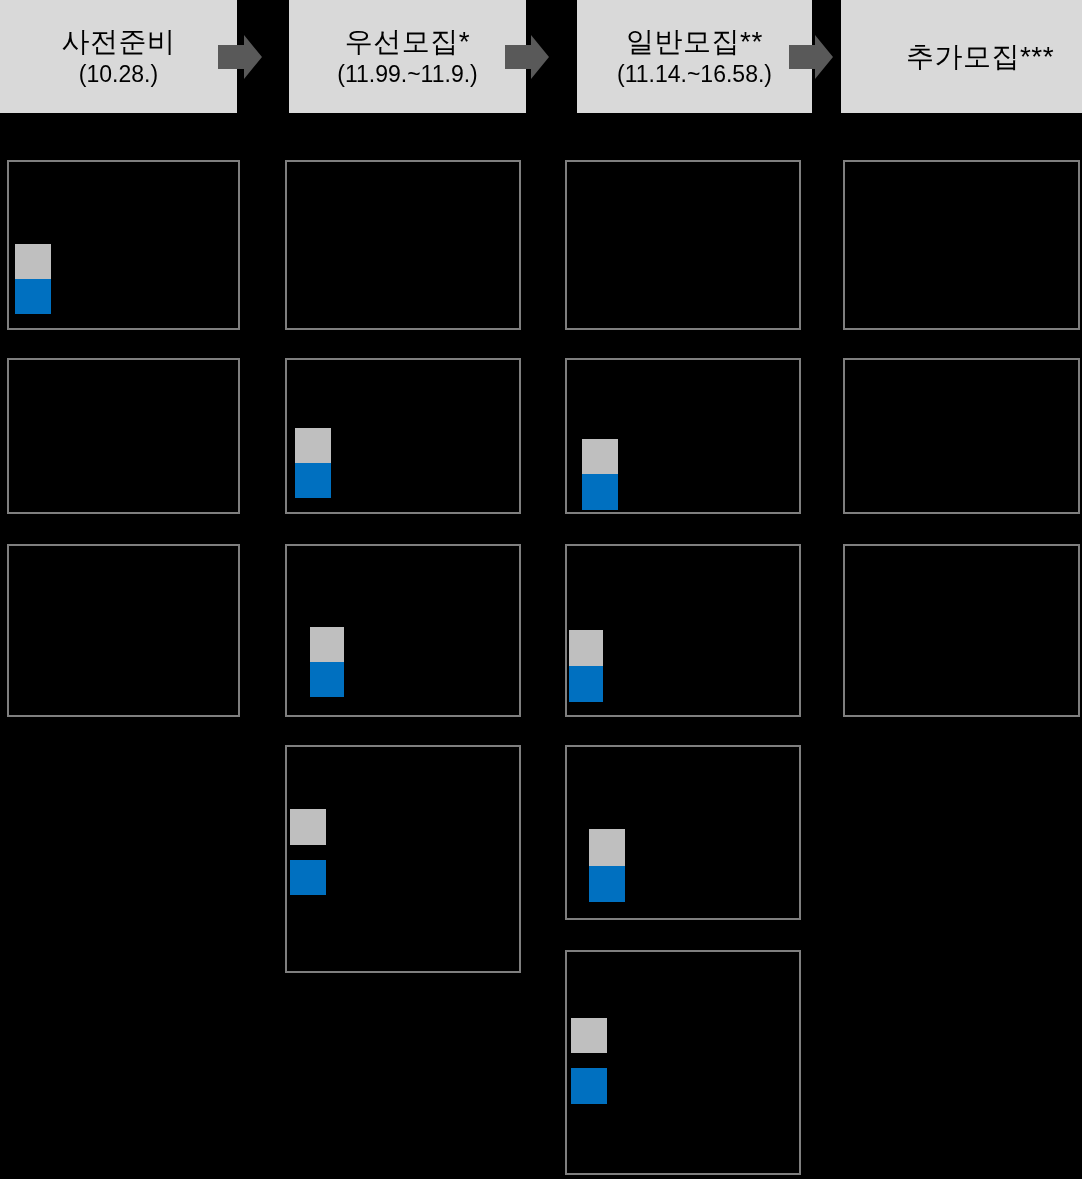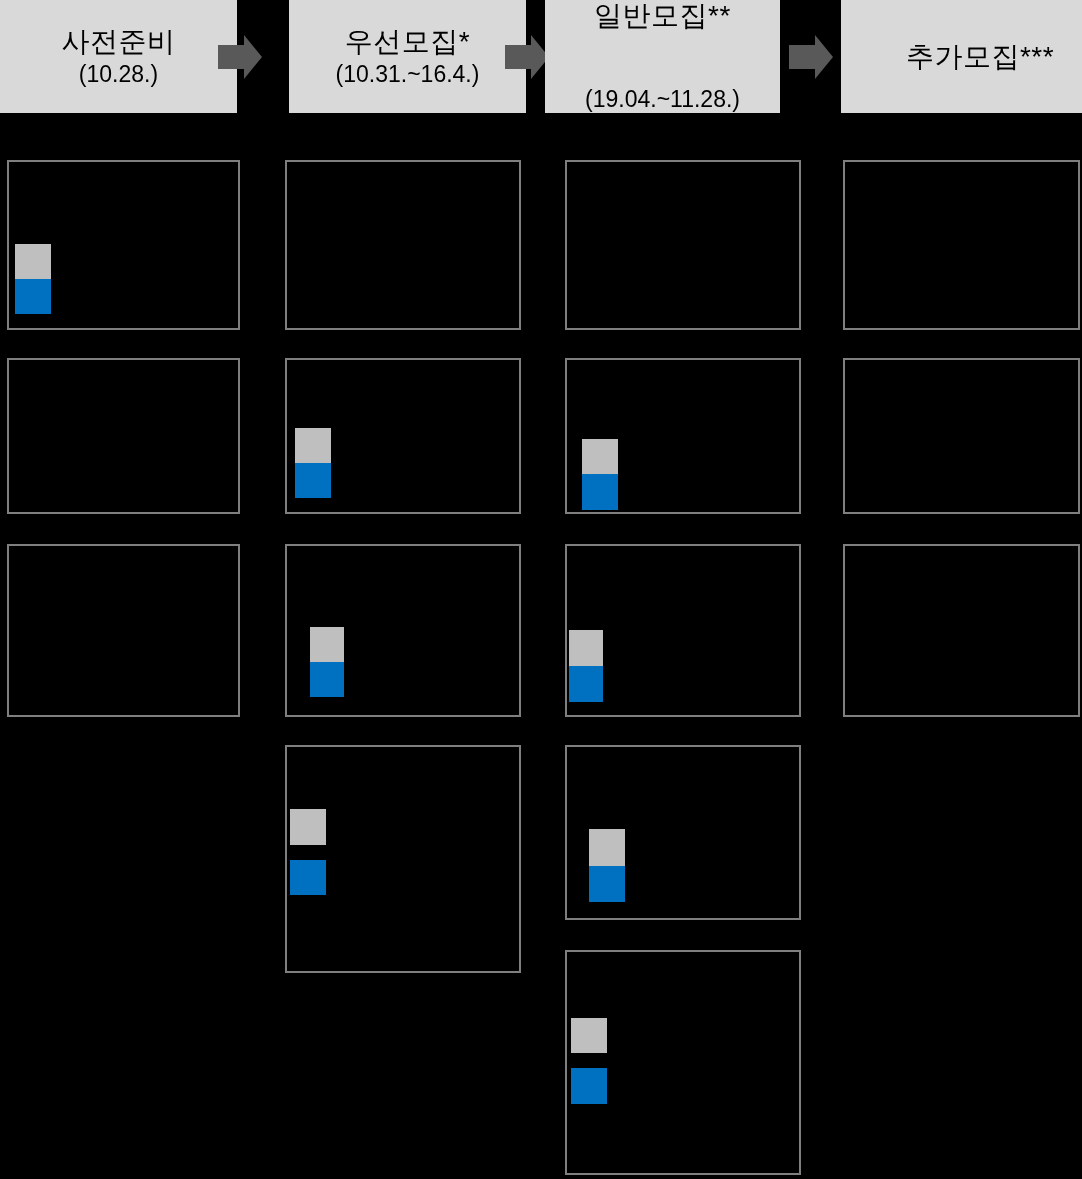--- a/index.html
+++ b/index.html
@@ -40,30 +40,30 @@
     <div class="t">사전준비</div>
     <div class="d">(10.28.)</div>
   </div>
 
   <svg class="arrow" style="left:218px;" viewBox="0 0 44 46" aria-hidden="true">
     <polygon points="0,11 26,11 26,1 44,23 26,45 26,35 0,35"></polygon>
   </svg>
 
   <div class="hdr" style="left:289px;width:237px;">
     <div class="t">우선모집*</div>
-    <div class="d">(10.31.~16.4.)</div>
+    <div class="d">(11.99.~11.9.)</div>
   </div>
 
   <svg class="arrow" style="left:505px;" viewBox="0 0 44 46" aria-hidden="true">
     <polygon points="0,11 26,11 26,1 44,23 26,45 26,35 0,35"></polygon>
   </svg>
 
-  <div class="hdr" style="left:545px;width:235px;justify-content:space-between;">
+  <div class="hdr" style="left:577px;width:235px;">
     <div class="t">일반모집**</div>
-    <div class="d">(19.04.~11.28.)</div>
+    <div class="d">(11.14.~16.58.)</div>
   </div>
 
   <svg class="arrow" style="left:789px;" viewBox="0 0 44 46" aria-hidden="true">
     <polygon points="0,11 26,11 26,1 44,23 26,45 26,35 0,35"></polygon>
   </svg>
 
   <div class="hdr" style="left:841px;width:278px;">
     <div class="t">추가모집***</div>
   </div>
 

